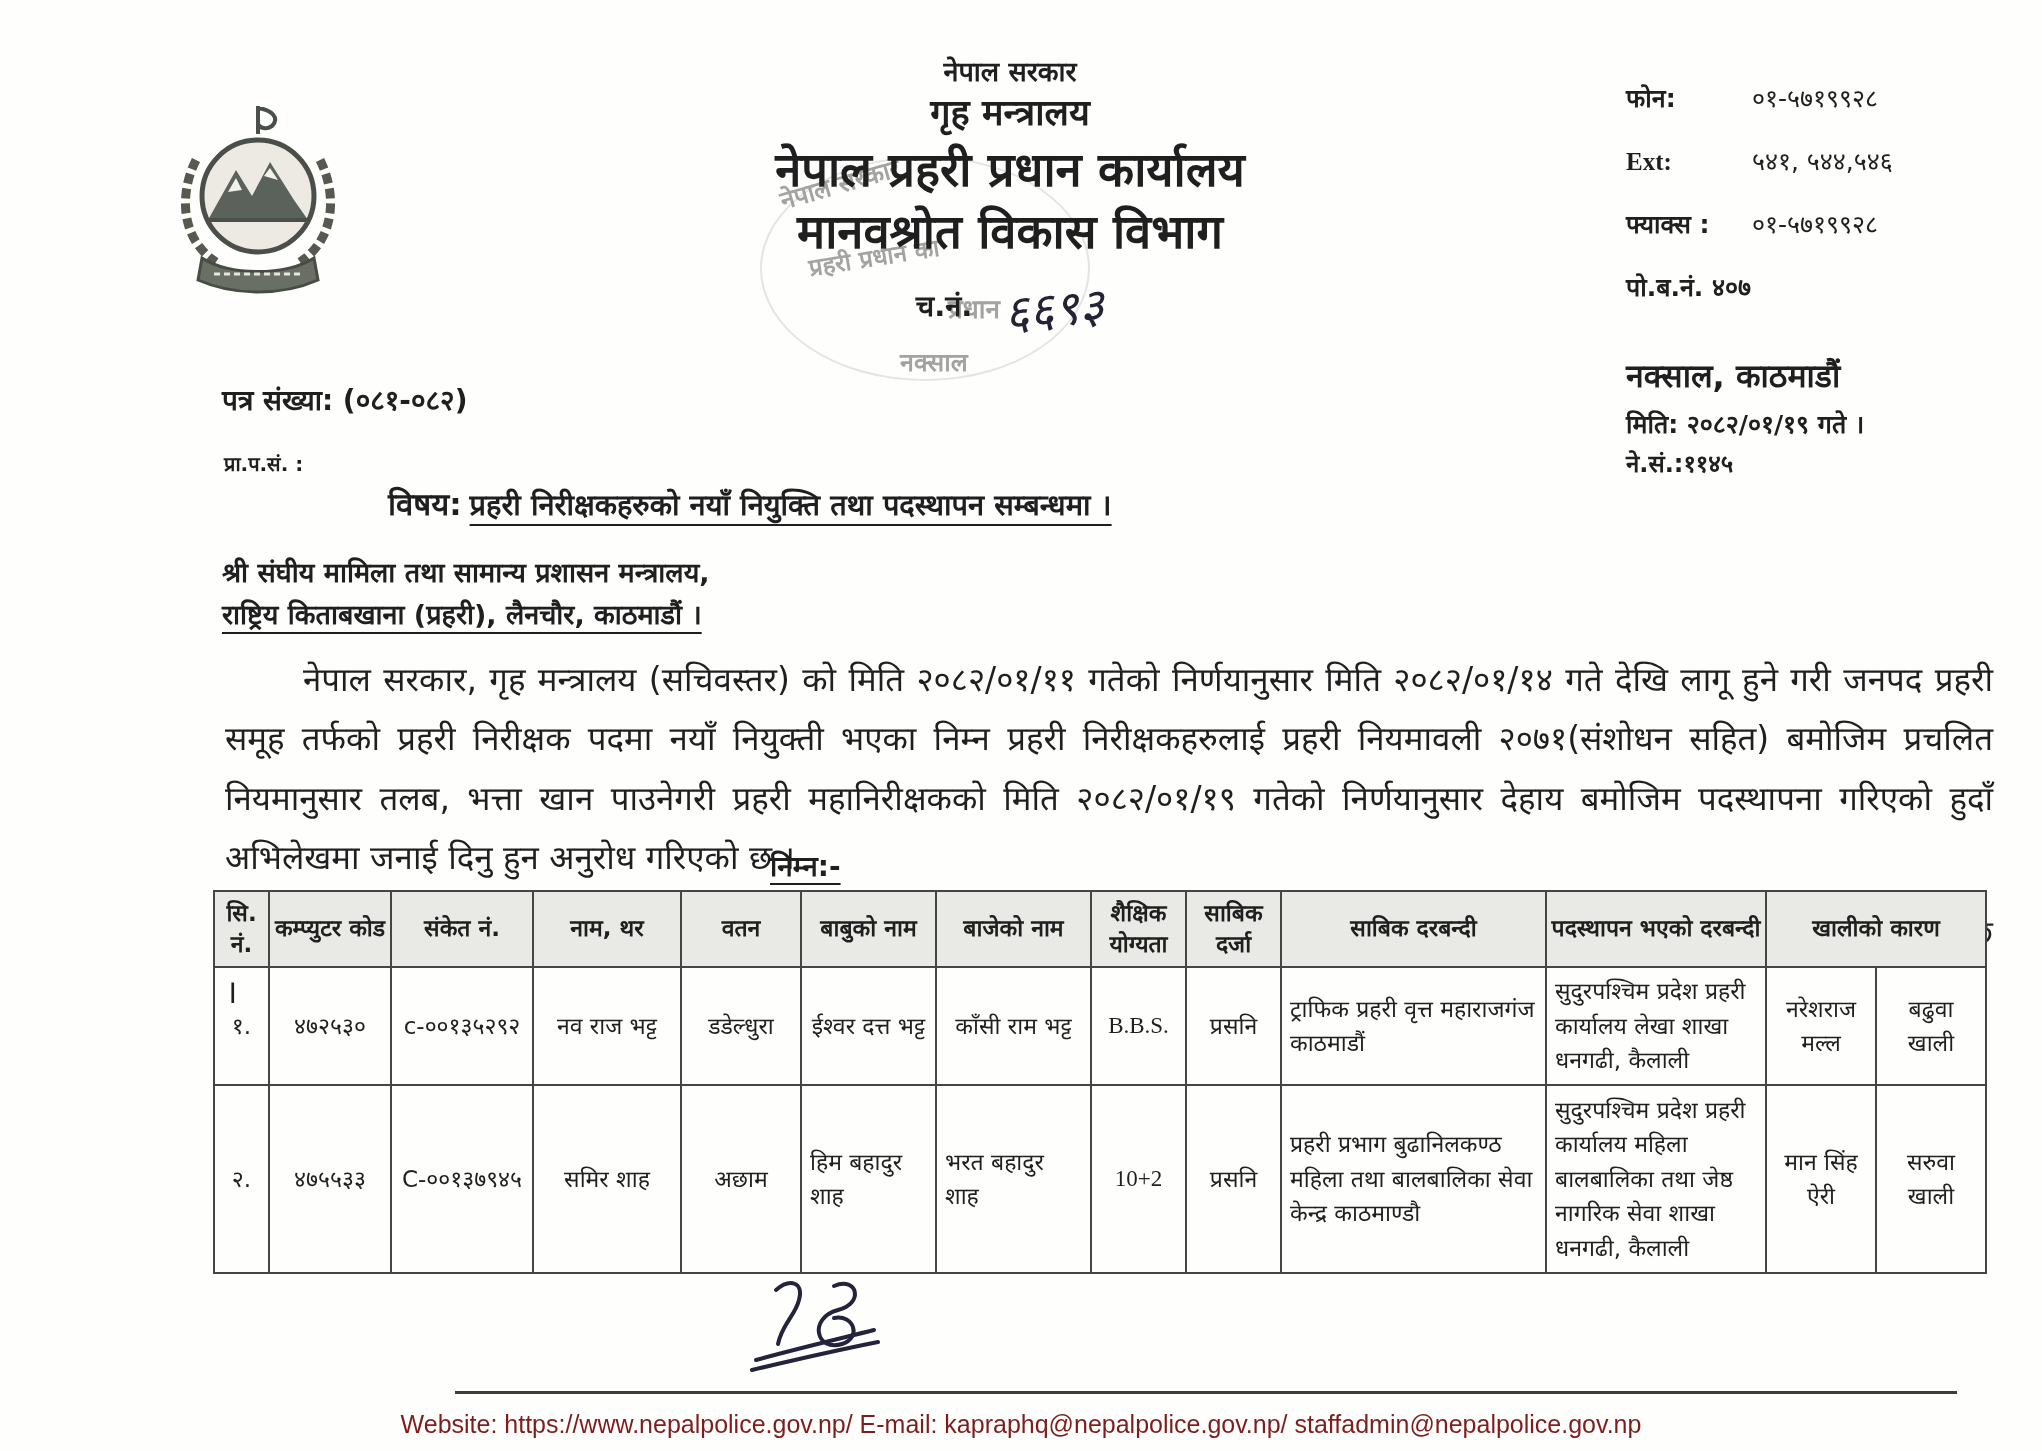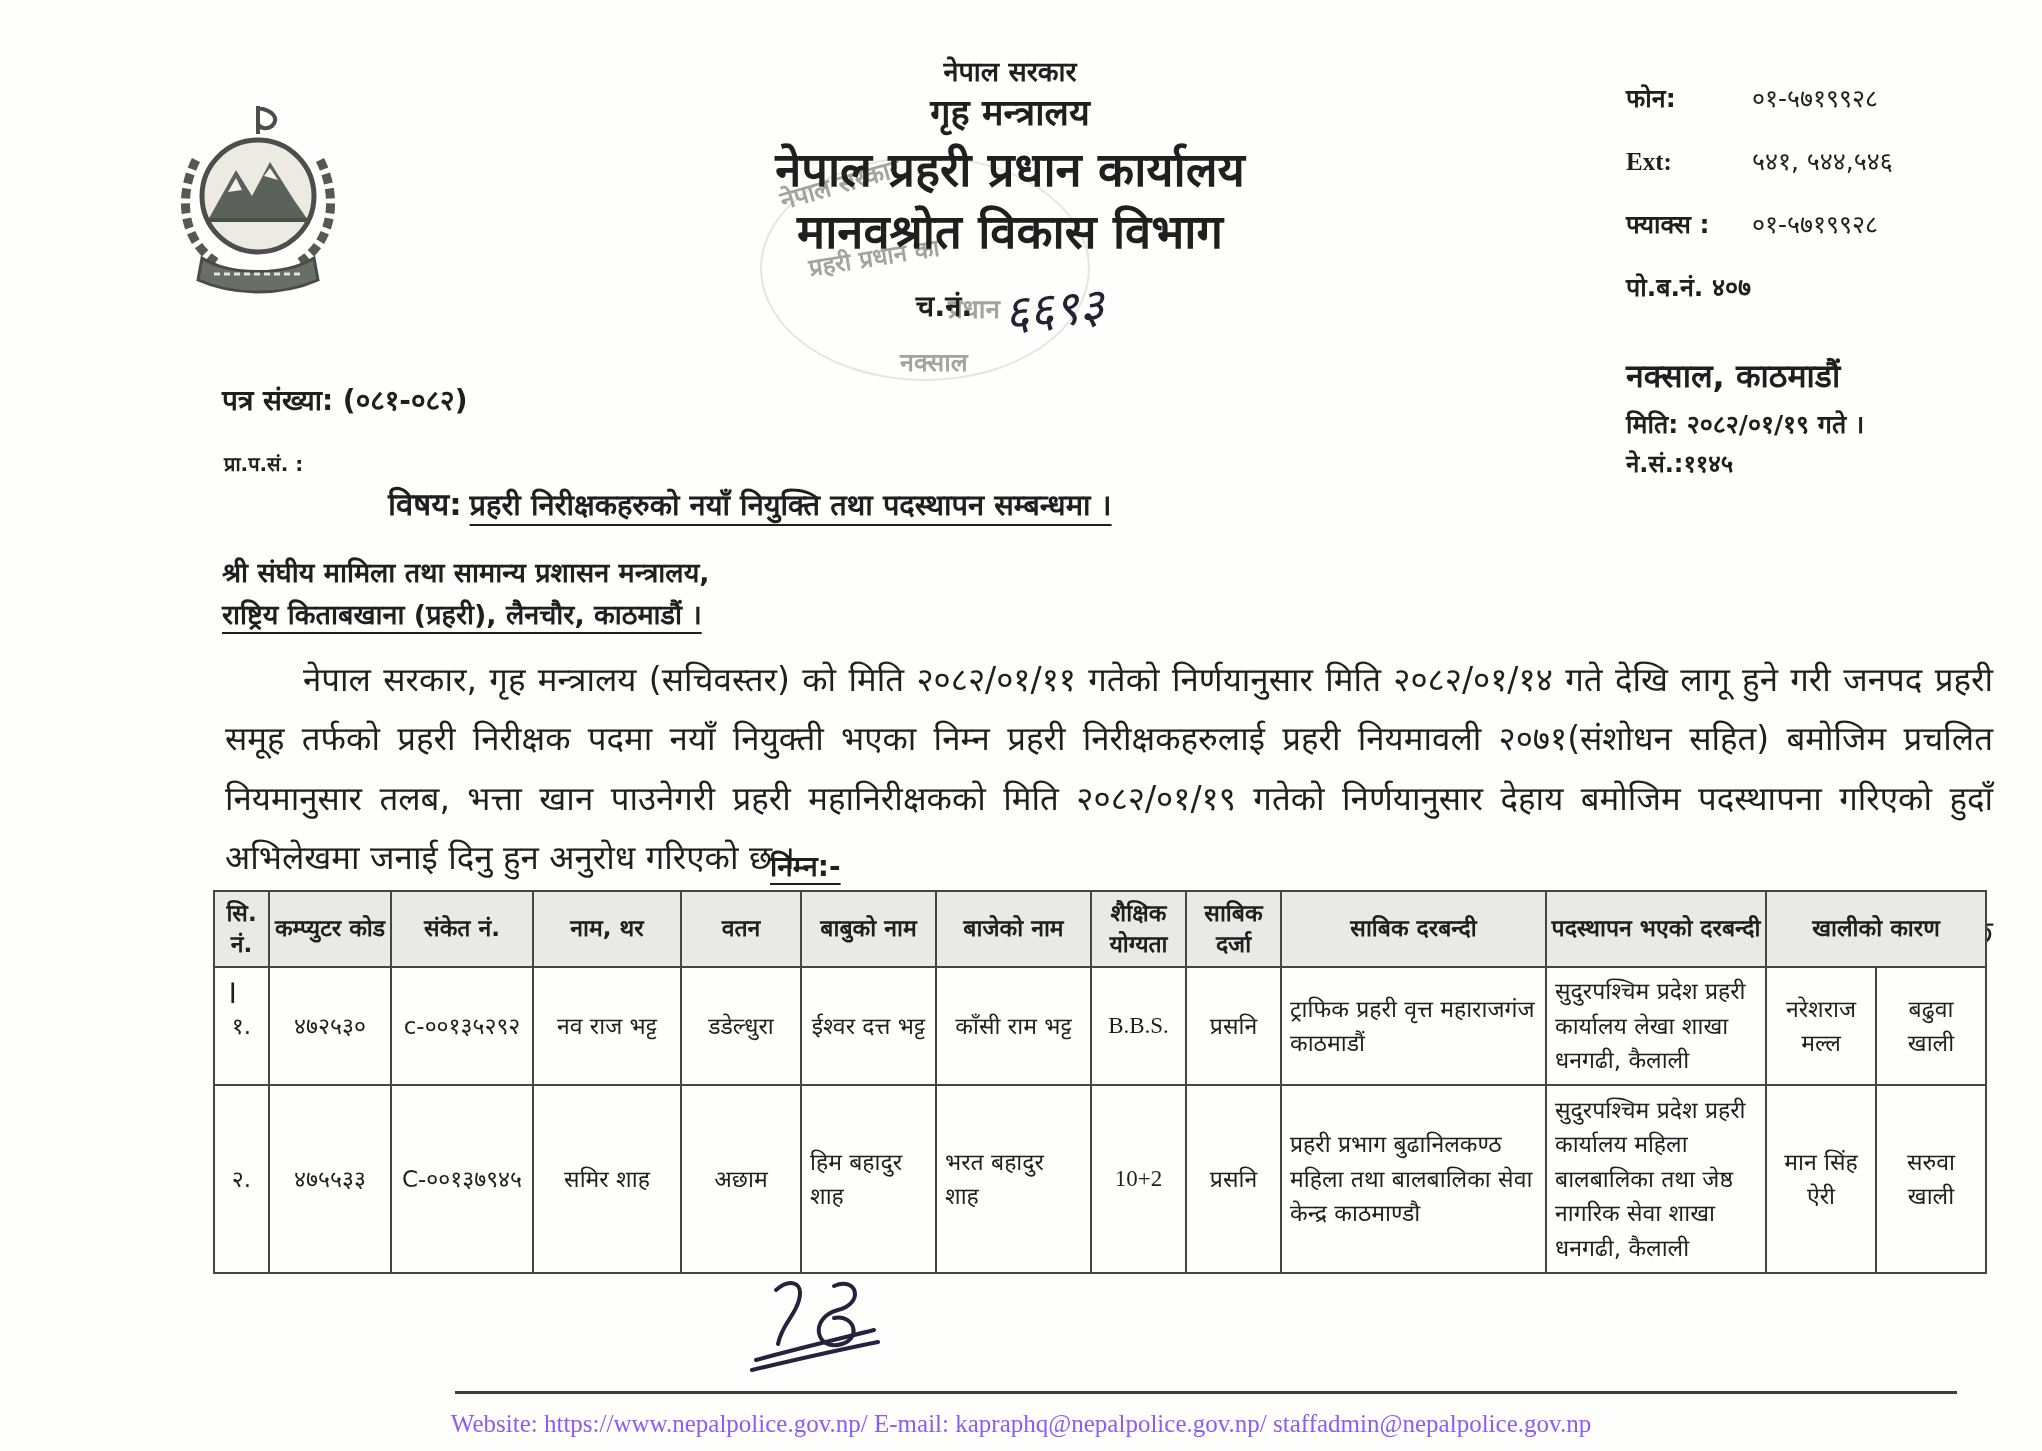--- a/index.html
+++ b/index.html
@@ -70,21 +70,21 @@
   .doc-table .r2 td { height:188px; }
   .doc-table td.tl { text-align:left; }
   .latin { font-family:"Liberation Serif","DejaVu Serif",serif; }
 
   
   .hand-mark { position:absolute; left:742px; top:1272px; width:150px; height:110px; }
 
   
   .footer-rule { position:absolute; left:455px; top:1391px; width:1502px; height:3px; background:#3c3c3c; }
   .footer-text { position:absolute; left:0; top:1410px; width:100%; text-align:center;
-                 font-family:Liberation Serif, serif; font-size:25px; color:#8b5cf6; }
+                 font-family:Liberation Sans, sans-serif; font-size:25px; color:#7f1d1d; }
 </style>
 </head>
 <body>
 
 <div class="page">
 
   <div class="logo">
     <svg viewBox="0 0 180 200" width="180" height="200">
 
       <path d="M90 6 L90 34 M90 8 C104 10 112 18 104 26 C98 30 92 28 90 24" fill="none" stroke="#4a4f4a" stroke-width="4"></path>

